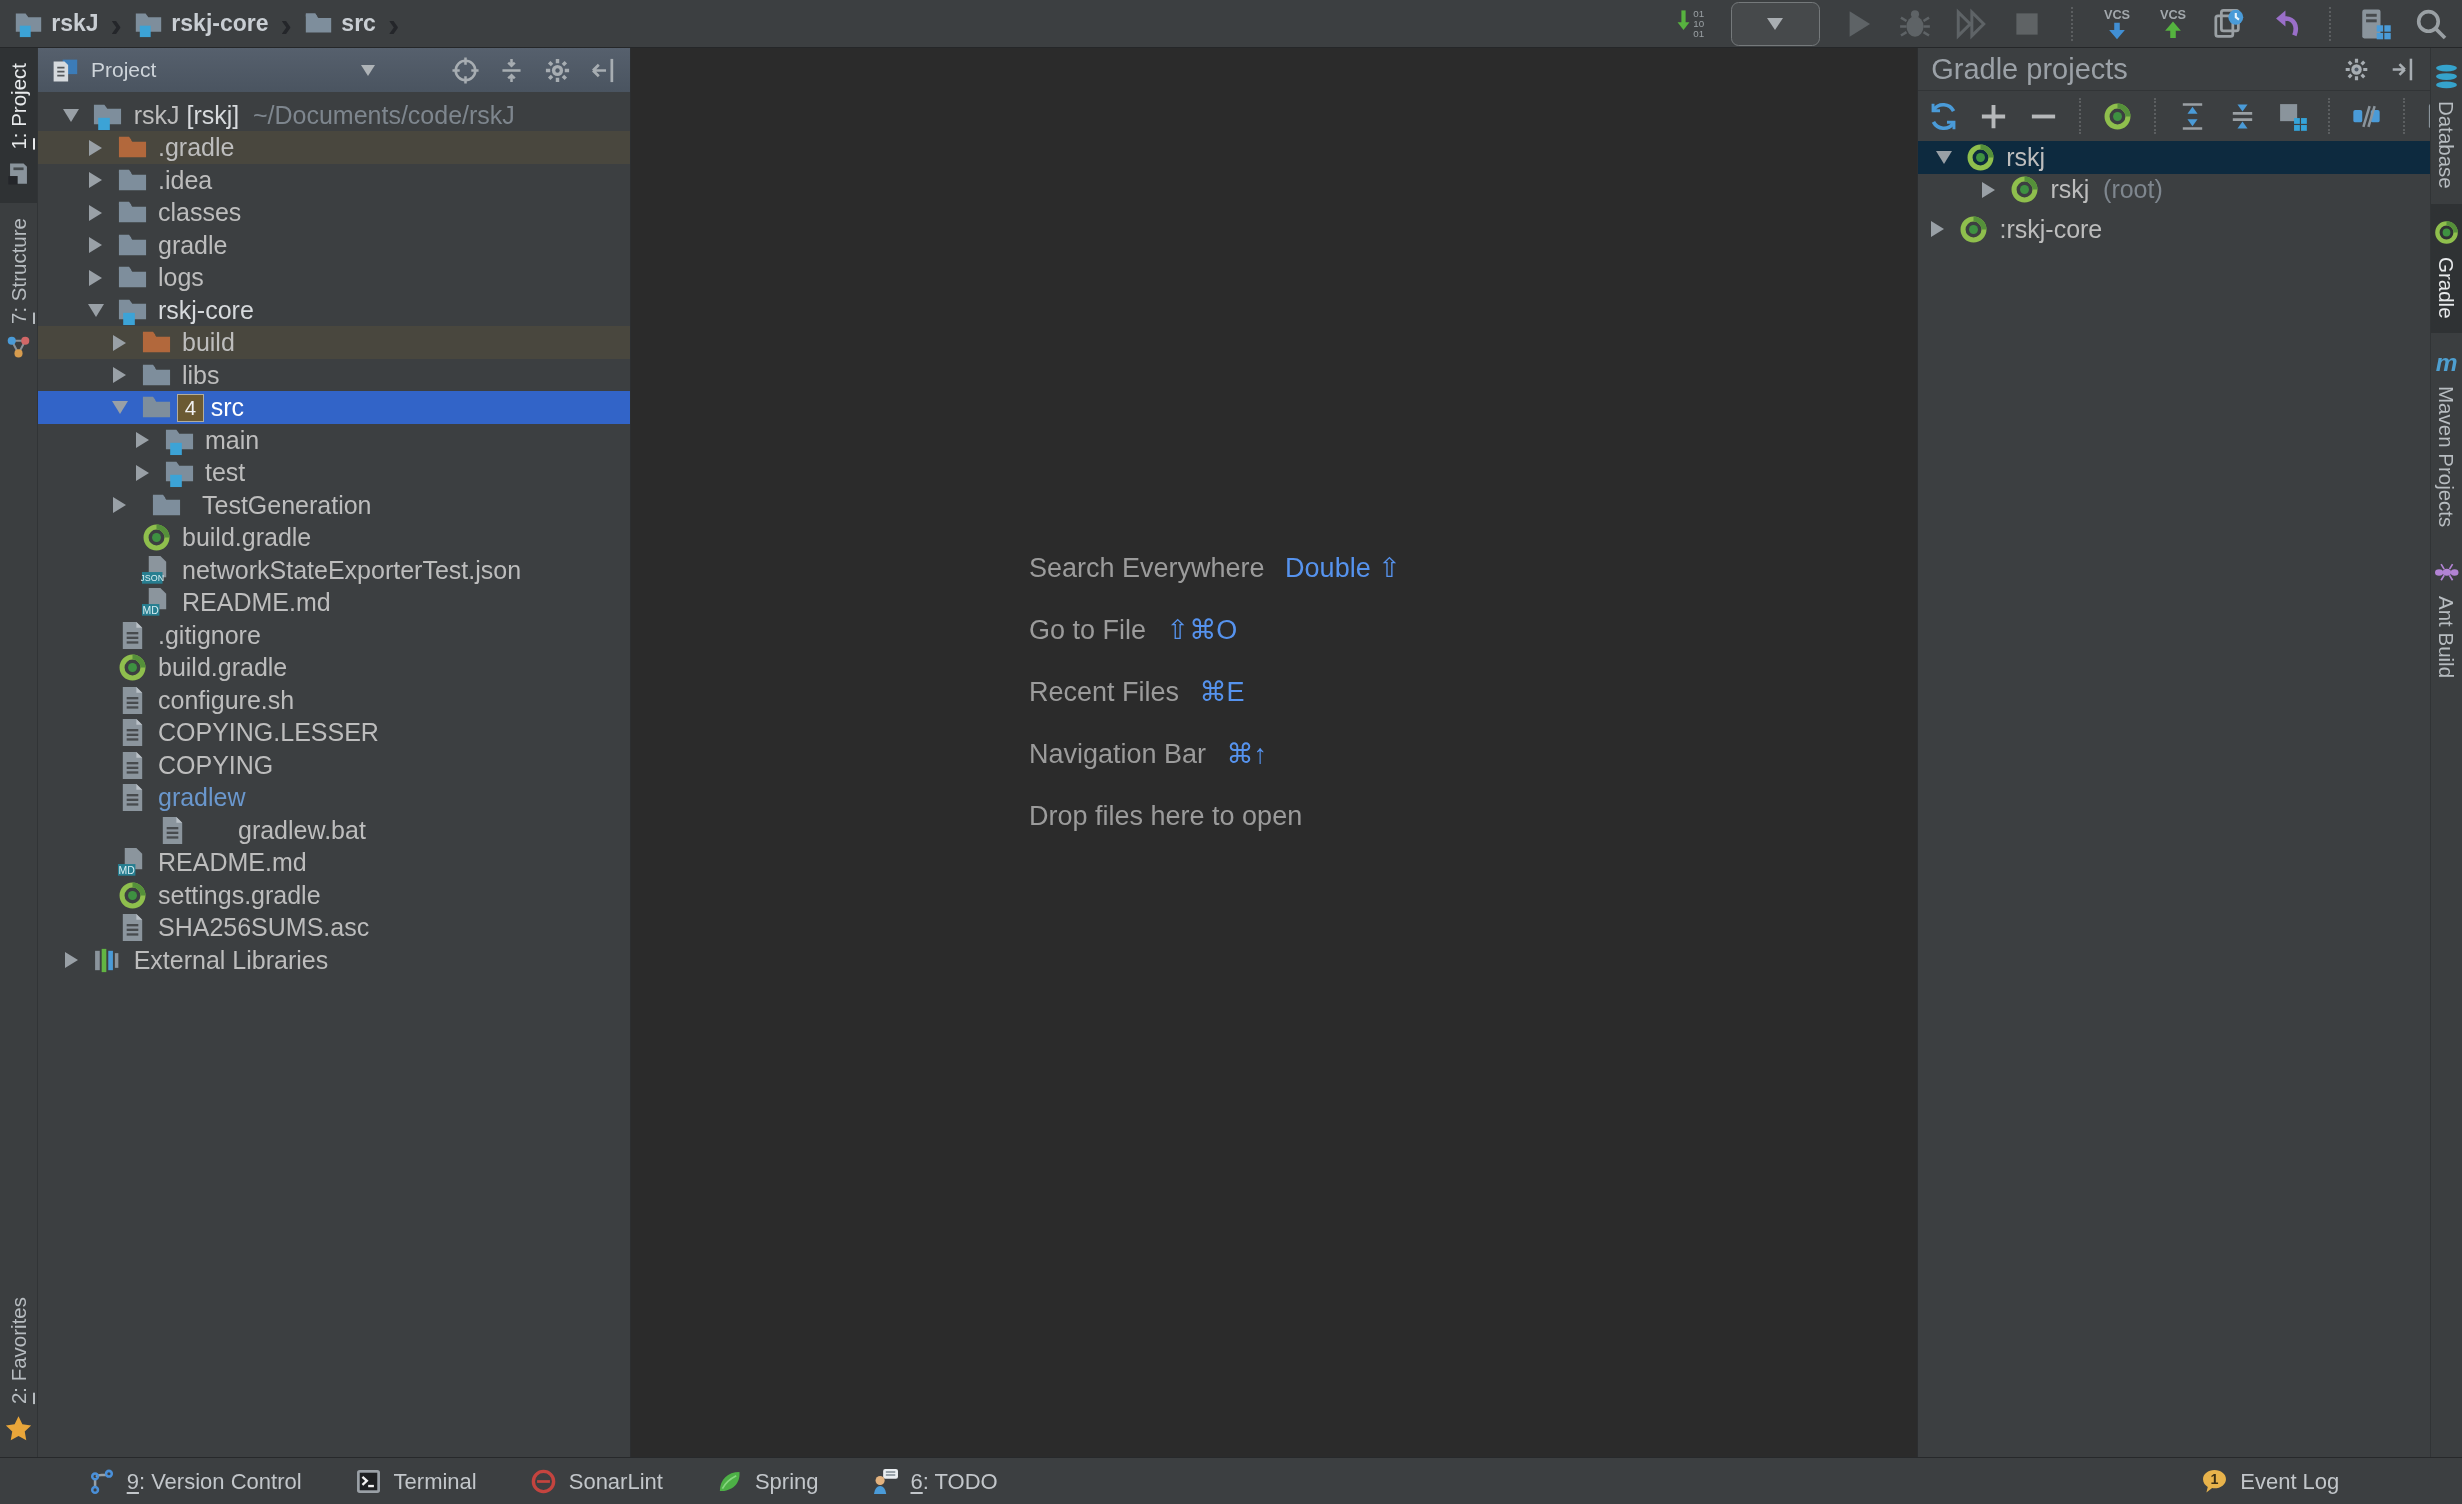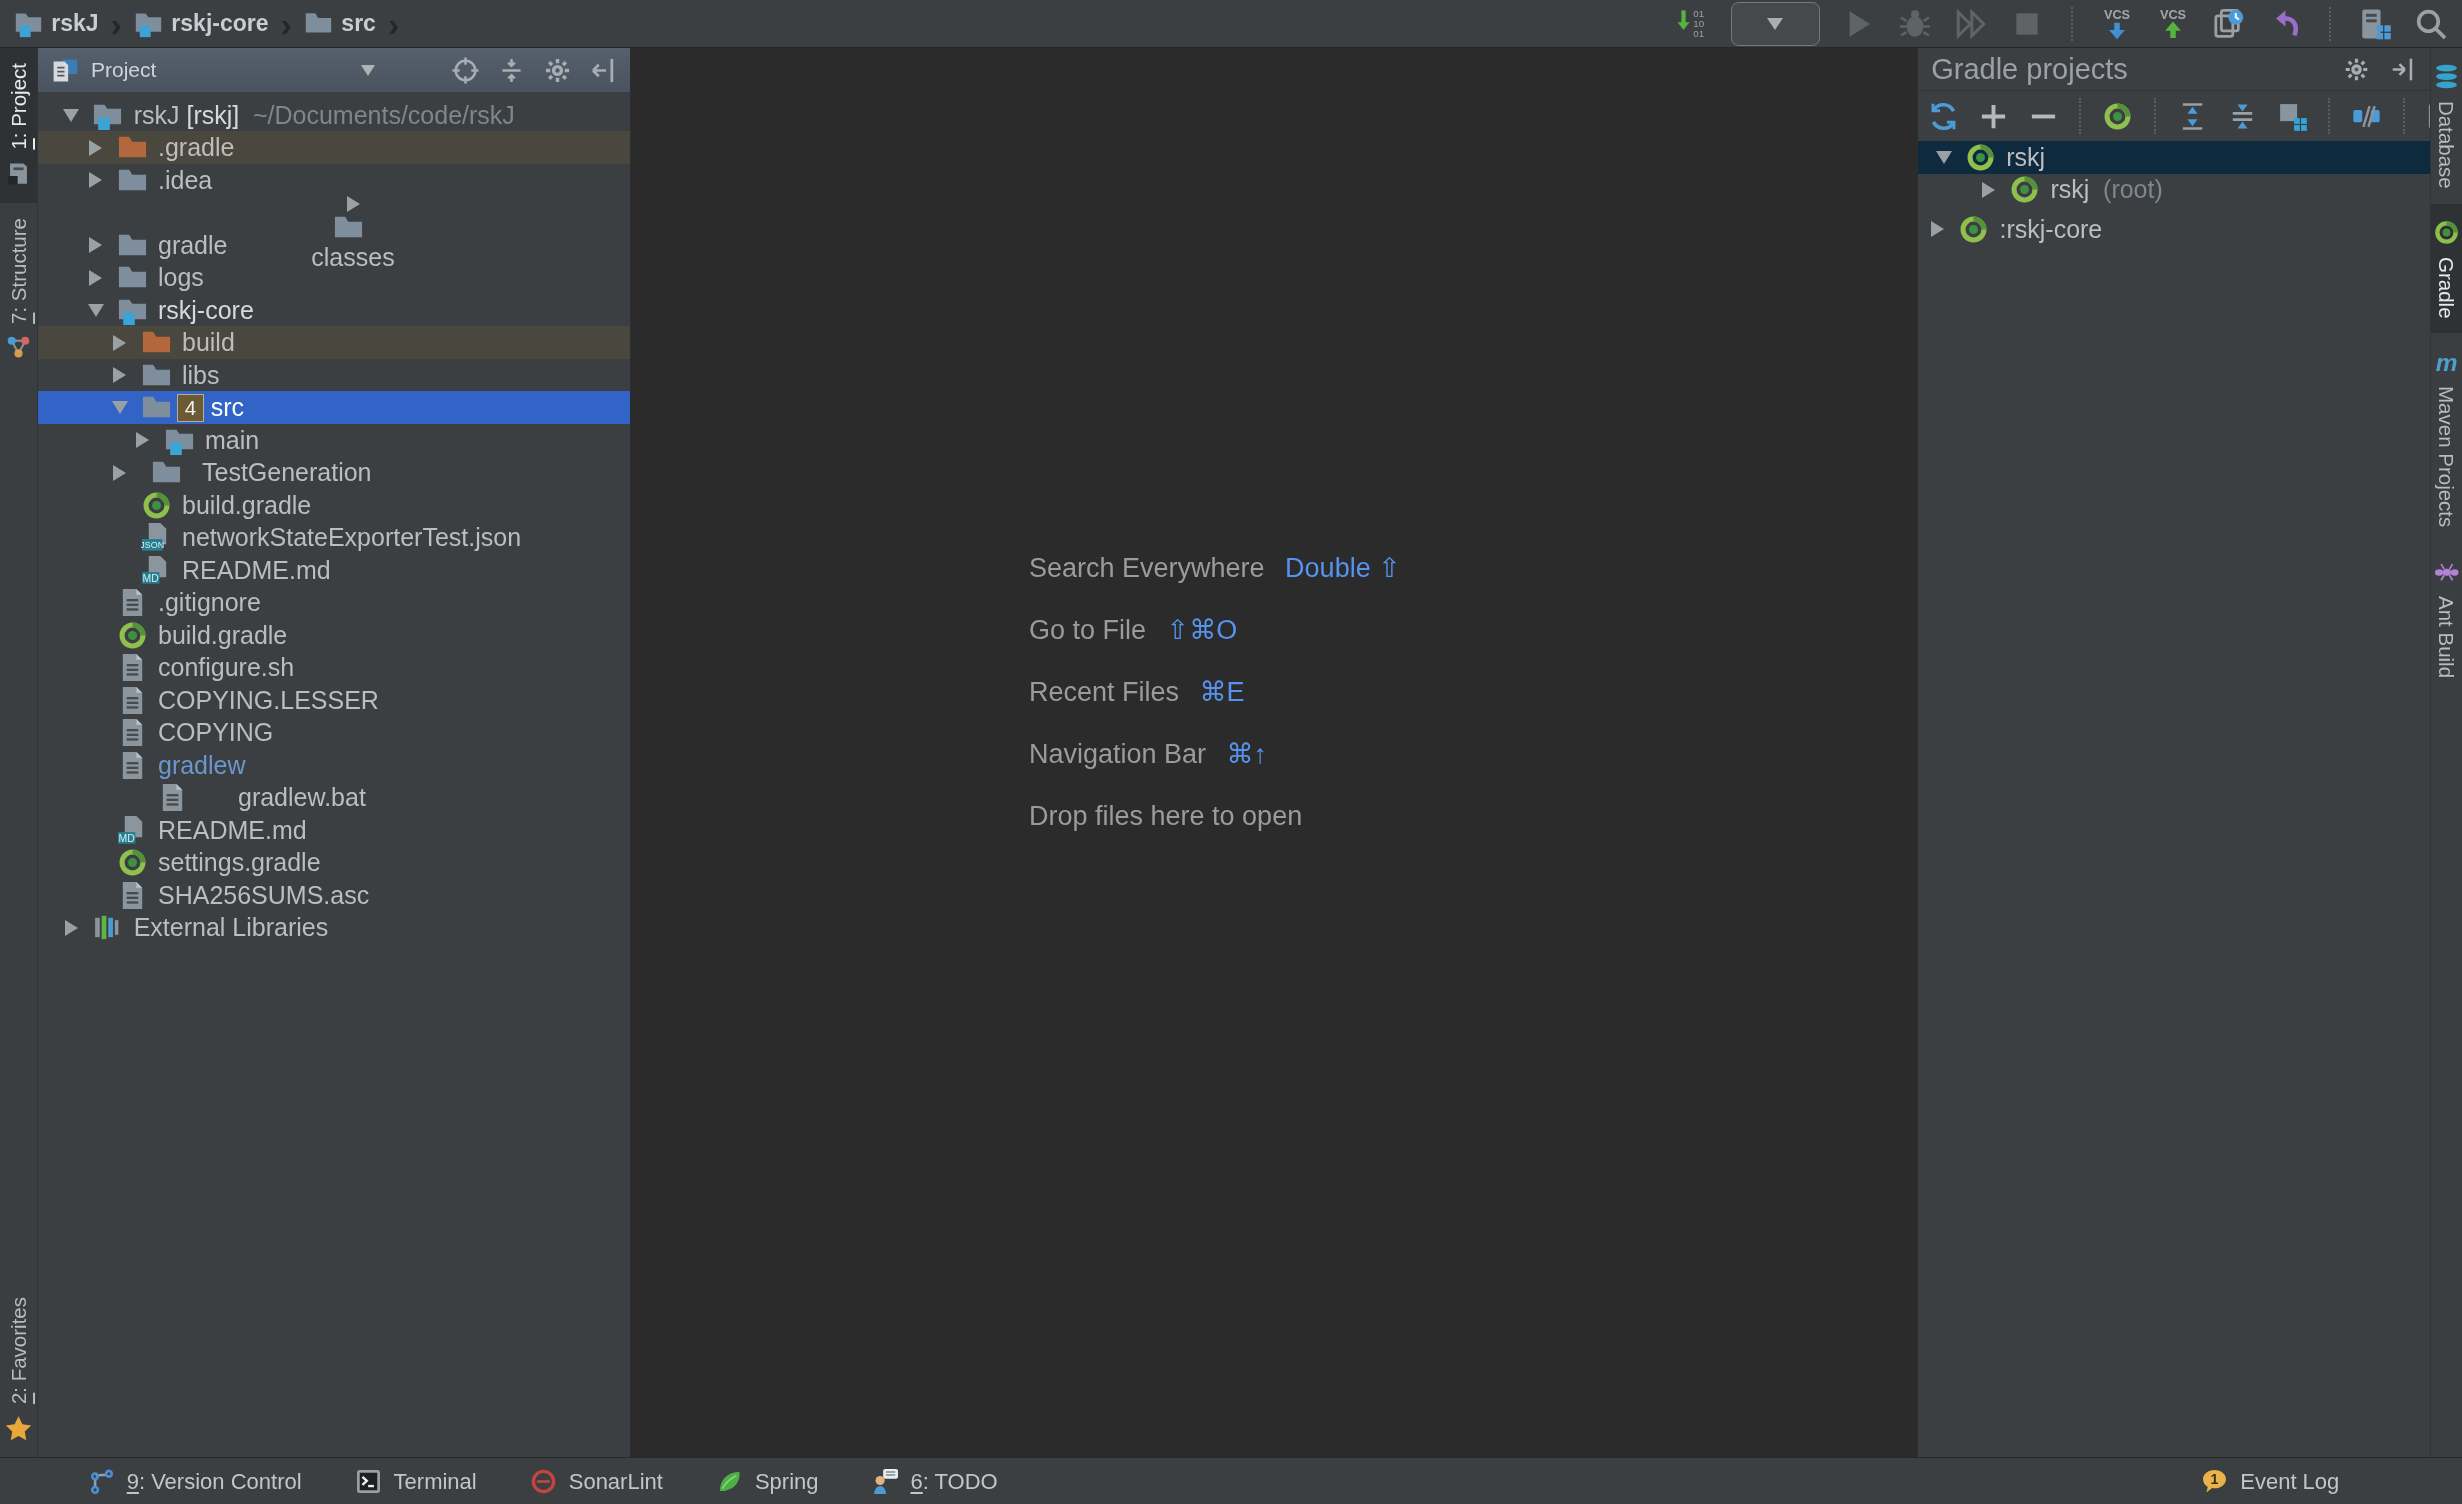--- a/index.html
+++ b/index.html
@@ -340,21 +340,21 @@
           <div class="trow" style="padding-left: 38px;">
             <span class="exp">
               <span class="tri-c"></span>
             </span>
             <span class="ticon"><svg viewBox="0 0 16 16">
                 <path fill="#7e8e9c" d="M1 3h5.4l1.5 2H15v8H1z"></path>
                 <path fill="#7e8e9c" d="M1 2.4h5.2l1.2 1.7H1z"></path>
               </svg></span>
             <span>.idea</span>
           </div>
-          <div class="trow" style="padding-left: 38px; flex-direction: column;">
+          <div class="trow" style="padding-left: 38px;">
             <span class="exp">
               <span class="tri-c"></span>
             </span>
             <span class="ticon"><svg viewBox="0 0 16 16">
                 <path fill="#7e8e9c" d="M1 3h5.4l1.5 2H15v8H1z"></path>
                 <path fill="#7e8e9c" d="M1 2.4h5.2l1.2 1.7H1z"></path>
               </svg></span>
             <span>classes</span>
           </div>
           <div class="trow" style="padding-left: 38px;">
@@ -420,20 +420,30 @@
           </div>
           <div class="trow" style="padding-left: 85px;">
             <span class="exp">
               <span class="tri-c"></span>
             </span>
             <span class="ticon"><svg viewBox="0 0 16 16">
                 <path fill="#7e8e9c" d="M1 2.5h5.4l1.5 2H15v8H1z"></path>
                 <rect x="3.2" y="9.2" width="6" height="6.3" fill="#3ca3d6"></rect>
               </svg></span>
             <span>main</span>
+          </div>
+          <div class="trow" style="padding-left: 85px;">
+            <span class="exp">
+              <span class="tri-c"></span>
+            </span>
+            <span class="ticon"><svg viewBox="0 0 16 16">
+                <path fill="#7e8e9c" d="M1 2.5h5.4l1.5 2H15v8H1z"></path>
+                <rect x="3.2" y="9.2" width="6" height="6.3" fill="#3ca3d6"></rect>
+              </svg></span>
+            <span>test</span>
           </div>
           <div class="trow" style="padding-left: 62px; gap: 10px;">
             <span class="exp">
               <span class="tri-c"></span>
             </span>
             <span class="ticon"><svg viewBox="0 0 16 16">
                 <path fill="#7e8e9c" d="M1 3h5.4l1.5 2H15v8H1z"></path>
                 <path fill="#7e8e9c" d="M1 2.4h5.2l1.2 1.7H1z"></path>
               </svg></span>
             <span>TestGeneration</span>

